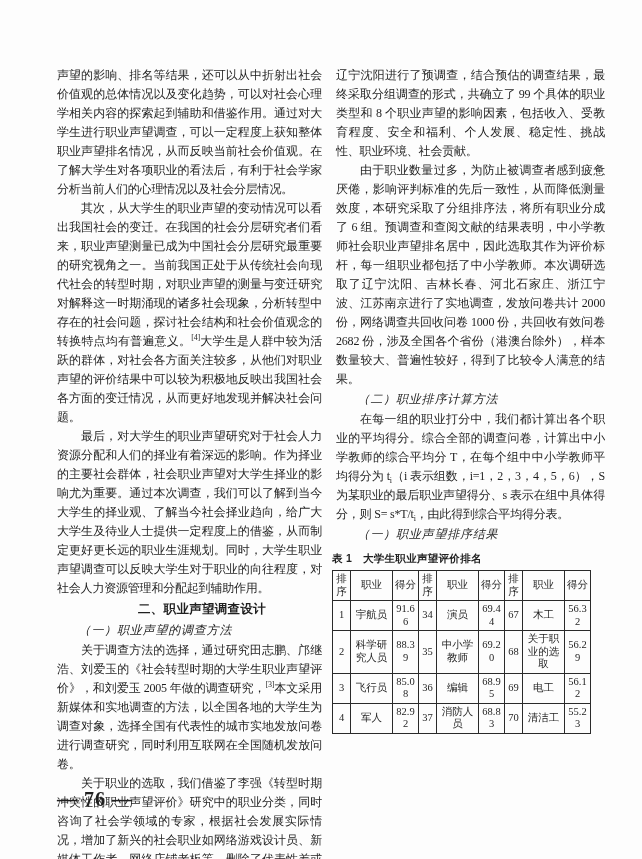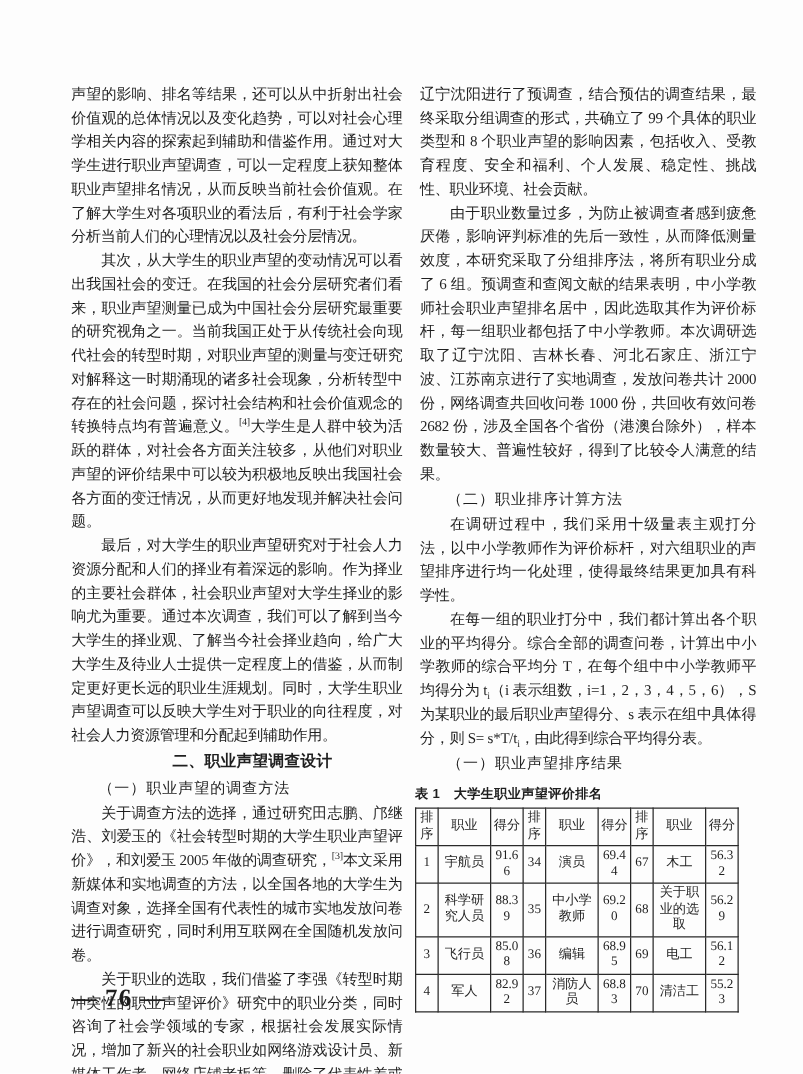--- a/index.html
+++ b/index.html
@@ -32,20 +32,21 @@
     font-family:"Liberation Sans","DejaVu Sans",sans-serif;
     font-weight:bold;
     font-size:12.5px;
     line-height:19px;
     text-indent:2em;
     margin:2px 0;
     text-align:center;
     letter-spacing:0.3px;
   }
   .kai-heading {
+    font-style:italic;
     font-size:12px;
     line-height:19px;
     text-indent:1.8em;
     margin:1px 0;
     text-align:left;
     letter-spacing:0.8px;
   }
   sup.cite { font-size:8px; line-height:0; }
   sub.var { font-size:8px; line-height:0; }
   .tbl-caption {
@@ -97,21 +98,20 @@
       <div class="sec-heading">二、职业声望调查设计</div>
       <div class="kai-heading">（一）职业声望的调查方法</div>
       <p class="indent"><span>关于调查方法的选择，通过研究田志鹏、邝继浩、刘爱玉的《社会转型时期的大学生职业声望评价》，和刘爱玉 2005 年做的调查研究，</span><sup class="cite">[3]</sup><span>本文采用新媒体和实地调查的方法，以全国各地的大学生为调查对象，选择全国有代表性的城市实地发放问卷进行调查研究，同时利用互联网在全国随机发放问卷。</span></p>
       <p class="indent">关于职业的选取，我们借鉴了李强《转型时期冲突性的职业声望评价》研究中的职业分类，同时咨询了社会学领域的专家，根据社会发展实际情况，增加了新兴的社会职业如网络游戏设计员、新媒体工作者、网络店铺老板等，删除了代表性差或者被社会淘汰的职业。随后在</p>
     </div>
 
     <div class="col right">
       <p>辽宁沈阳进行了预调查，结合预估的调查结果，最终采取分组调查的形式，共确立了 99 个具体的职业类型和 8 个职业声望的影响因素，包括收入、受教育程度、安全和福利、个人发展、稳定性、挑战性、职业环境、社会贡献。</p>
       <p class="indent">由于职业数量过多，为防止被调查者感到疲惫厌倦，影响评判标准的先后一致性，从而降低测量效度，本研究采取了分组排序法，将所有职业分成了 6 组。预调查和查阅文献的结果表明，中小学教师社会职业声望排名居中，因此选取其作为评价标杆，每一组职业都包括了中小学教师。本次调研选取了辽宁沈阳、吉林长春、河北石家庄、浙江宁波、江苏南京进行了实地调查，发放问卷共计 2000 份，网络调查共回收问卷 1000 份，共回收有效问卷 2682 份，涉及全国各个省份（港澳台除外），样本数量较大、普遍性较好，得到了比较令人满意的结果。</p>
       <div class="kai-heading">（二）职业排序计算方法</div>
-      <p class="indent">在调研过程中，我们采用十级量表主观打分法，以中小学教师作为评价标杆，对六组职业的声望排序进行均一化处理，使得最终结果更加具有科学性。</p>
       <p class="indent"><span>在每一组的职业打分中，我们都计算出各个职业的平均得分。综合全部的调查问卷，计算出中小学教师的综合平均分 T，在每个组中中小学教师平均得分为 t</span><sub class="var">i</sub><span>（i 表示组数，i=1，2，3，4，5，6），S 为某职业的最后职业声望得分、s 表示在组中具体得分，则 S= s*T/t</span><sub class="var">i</sub><span>，由此得到综合平均得分表。</span></p>
       <div class="kai-heading">（一）职业声望排序结果</div>
 
       <div class="tbl-caption">表 1　大学生职业声望评价排名</div>
       <table class="prestige">
         <colgroup>
           <col class="c-rank">
             <col class="c-occ">
             <col class="c-score">
           <col class="c-rank">

